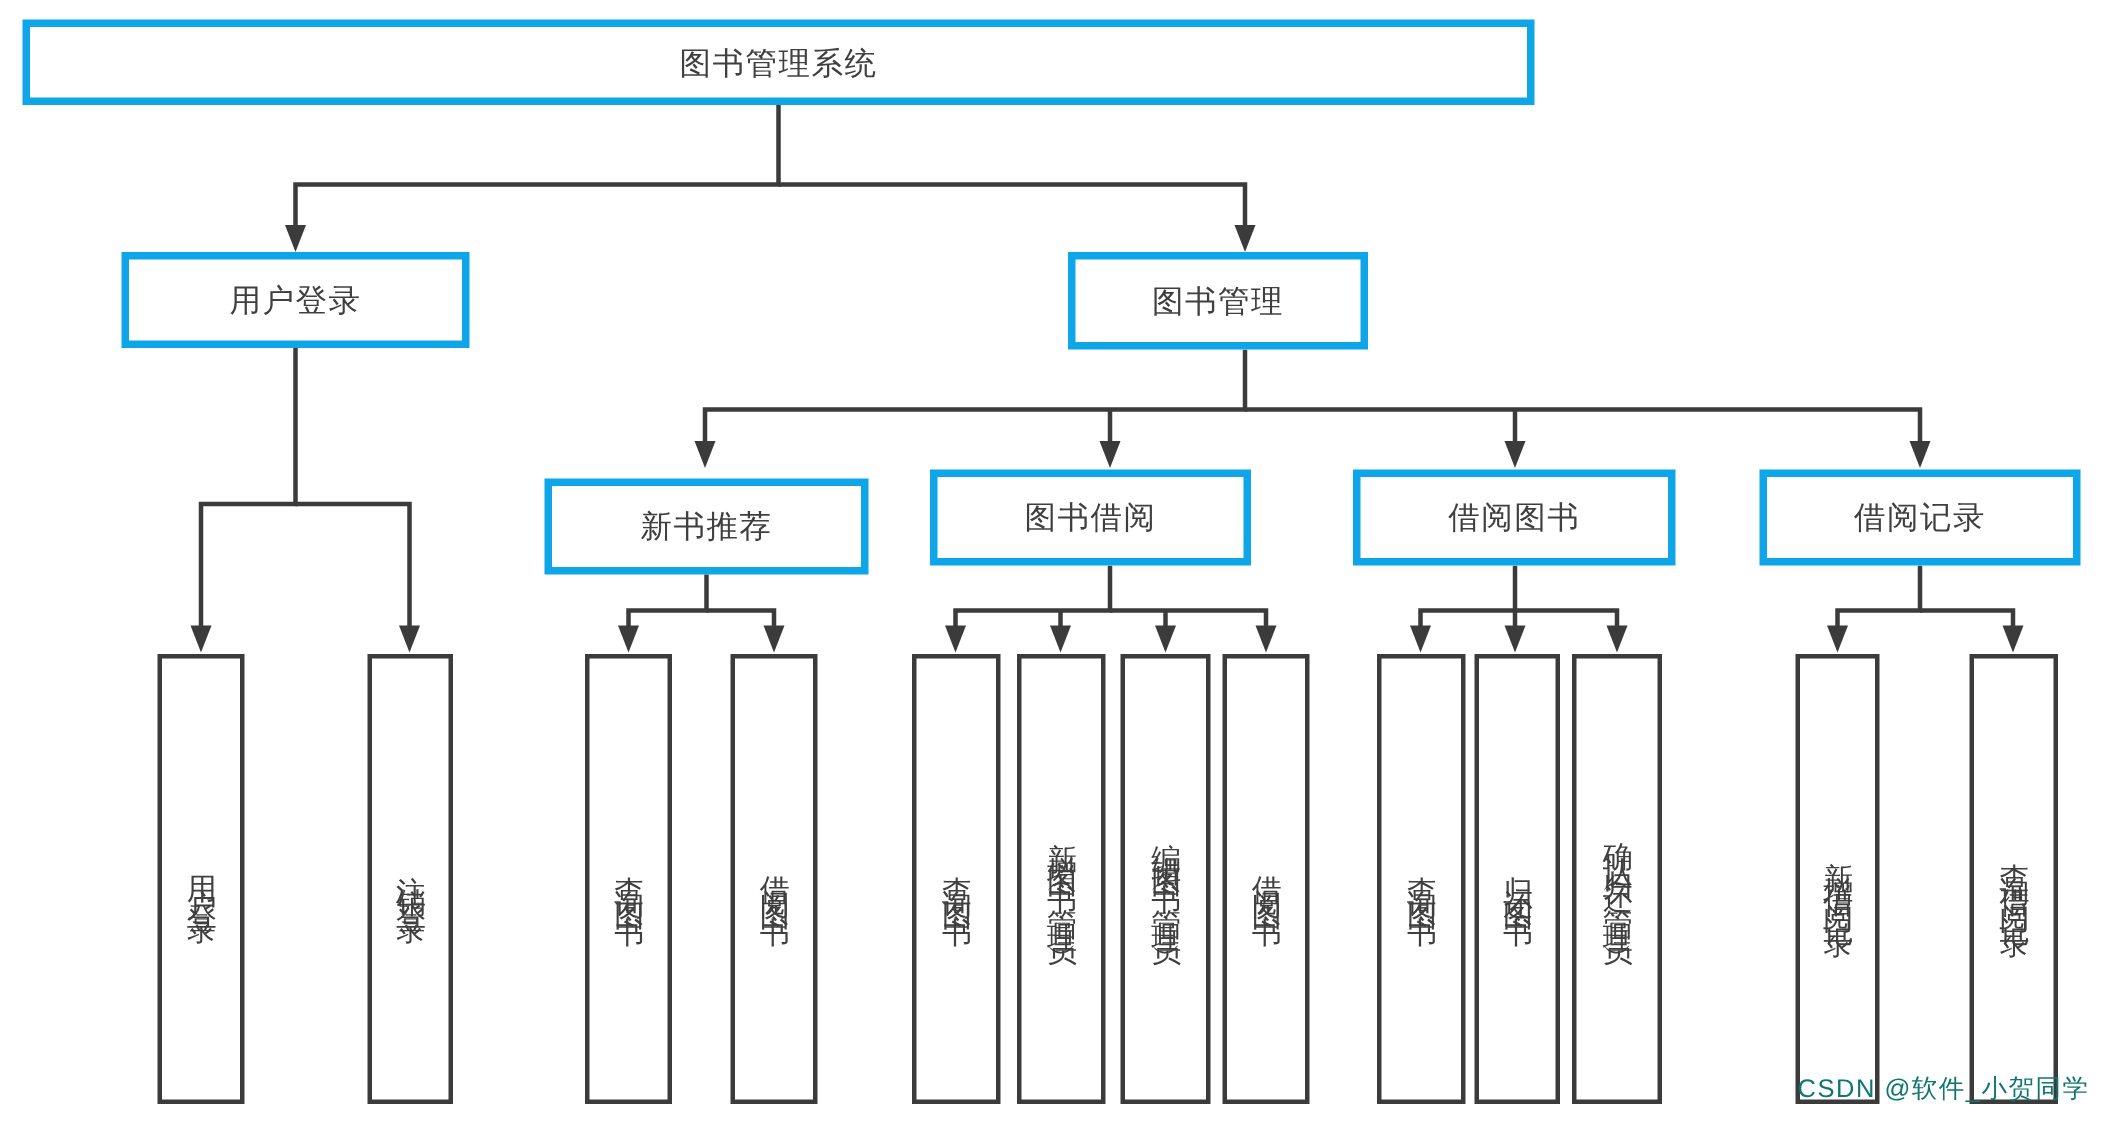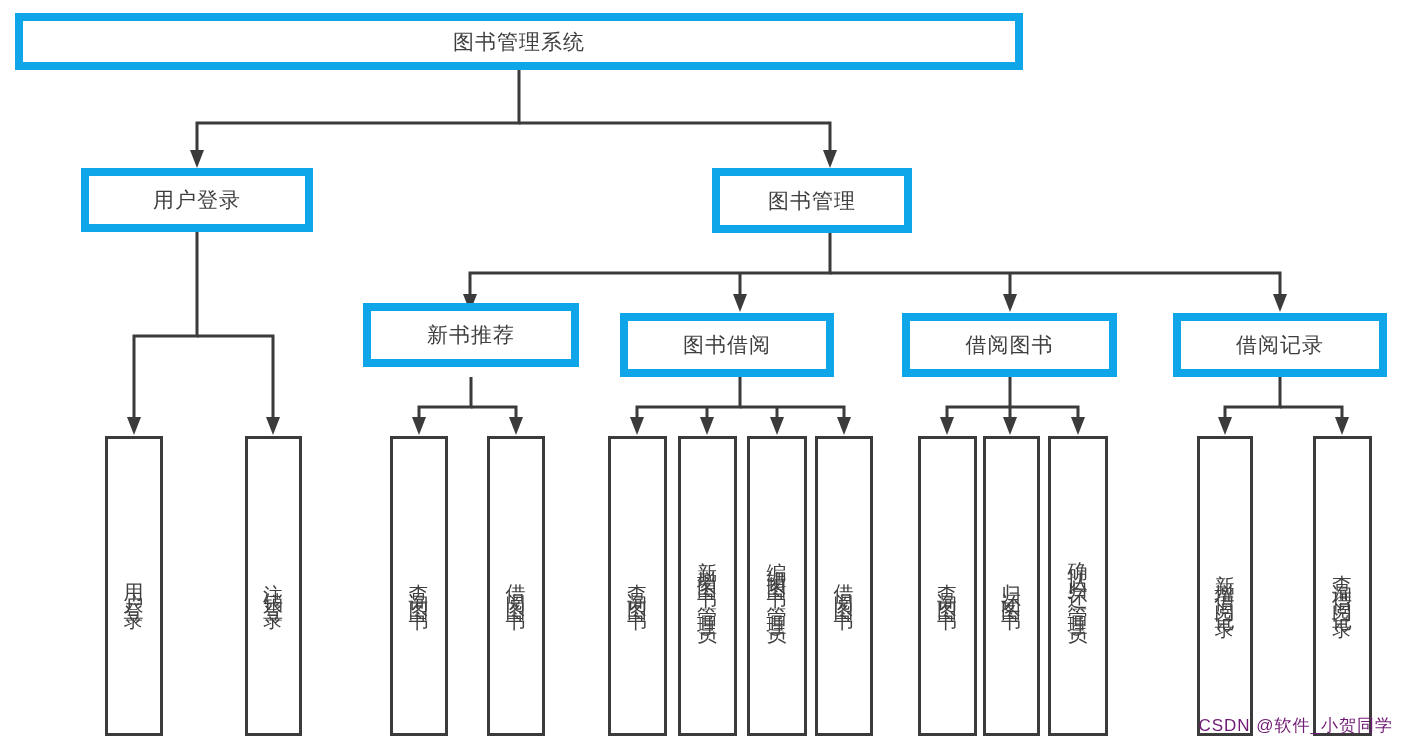--- a/index.html
+++ b/index.html
@@ -10,21 +10,21 @@
     overflow:hidden;
     font-family:"Liberation Sans","DejaVu Sans",sans-serif;
     color:#3f3f3f;
   }
   .wires{position:absolute;left:0;top:0;}
   .wires line,.wires polyline{stroke:#3b3b3b;stroke-width:3;fill:none;}
   .wires polygon{fill:#3b3b3b;stroke:none;}
   .hnode{
     position:absolute;
     box-sizing:border-box;
-    border:8px solid #0ea5e9;
+    border:5px solid #0ea5e9;
     background:#ffffff;
     display:flex;align-items:center;justify-content:center;
     font-size:21px;letter-spacing:1px;
   }
   .vnode{
     position:absolute;
     top:436px;height:300px;
     box-sizing:border-box;
     border:3px solid #3b3b3b;
     background:#ffffff;
@@ -36,21 +36,21 @@
     text-orientation:mixed;
     letter-spacing:9px;
     line-height:1;
     white-space:nowrap;
   }
   .watermark{
     position:absolute;
     right:12px;top:714px;
     font-size:17px;
     letter-spacing:1px;
-    color:#701a75;
+    color:#0f766e;
   }
 </style>
 </head>
 <body>
 
 <div class="stage">
 
   <svg class="wires" width="1405" height="747" viewBox="0 0 1405 747">
 
     <g>
@@ -111,21 +111,21 @@
       <polygon points="1218,417 1232,417 1225,435"></polygon>
       <polygon points="1335,417 1349,417 1342,435"></polygon>
     </g>
   </svg>
 
   <div class="hnode" style="left:15px;top:13px;width:1008px;height:57px">图书管理系统</div>
 
   <div class="hnode" style="left:81px;top:168px;width:232px;height:64px">用户登录</div>
   <div class="hnode" style="left:712px;top:168px;width:200px;height:65px">图书管理</div>
 
-  <div class="hnode" style="left:363px;top:303px;width:216px;height:64px">新书推荐</div>
+  <div class="hnode" style="left:363px;top:319px;width:216px;height:64px">新书推荐</div>
   <div class="hnode" style="left:620px;top:313px;width:214px;height:64px">图书借阅</div>
   <div class="hnode" style="left:902px;top:313px;width:215px;height:64px">借阅图书</div>
   <div class="hnode" style="left:1173px;top:313px;width:214px;height:64px">借阅记录</div>
 
   <div class="vnode" style="left:105px;width:58px">
     <span>用户登录</span>
   </div>
   <div class="vnode" style="left:245px;width:57px">
     <span>注销登录</span>
   </div>

